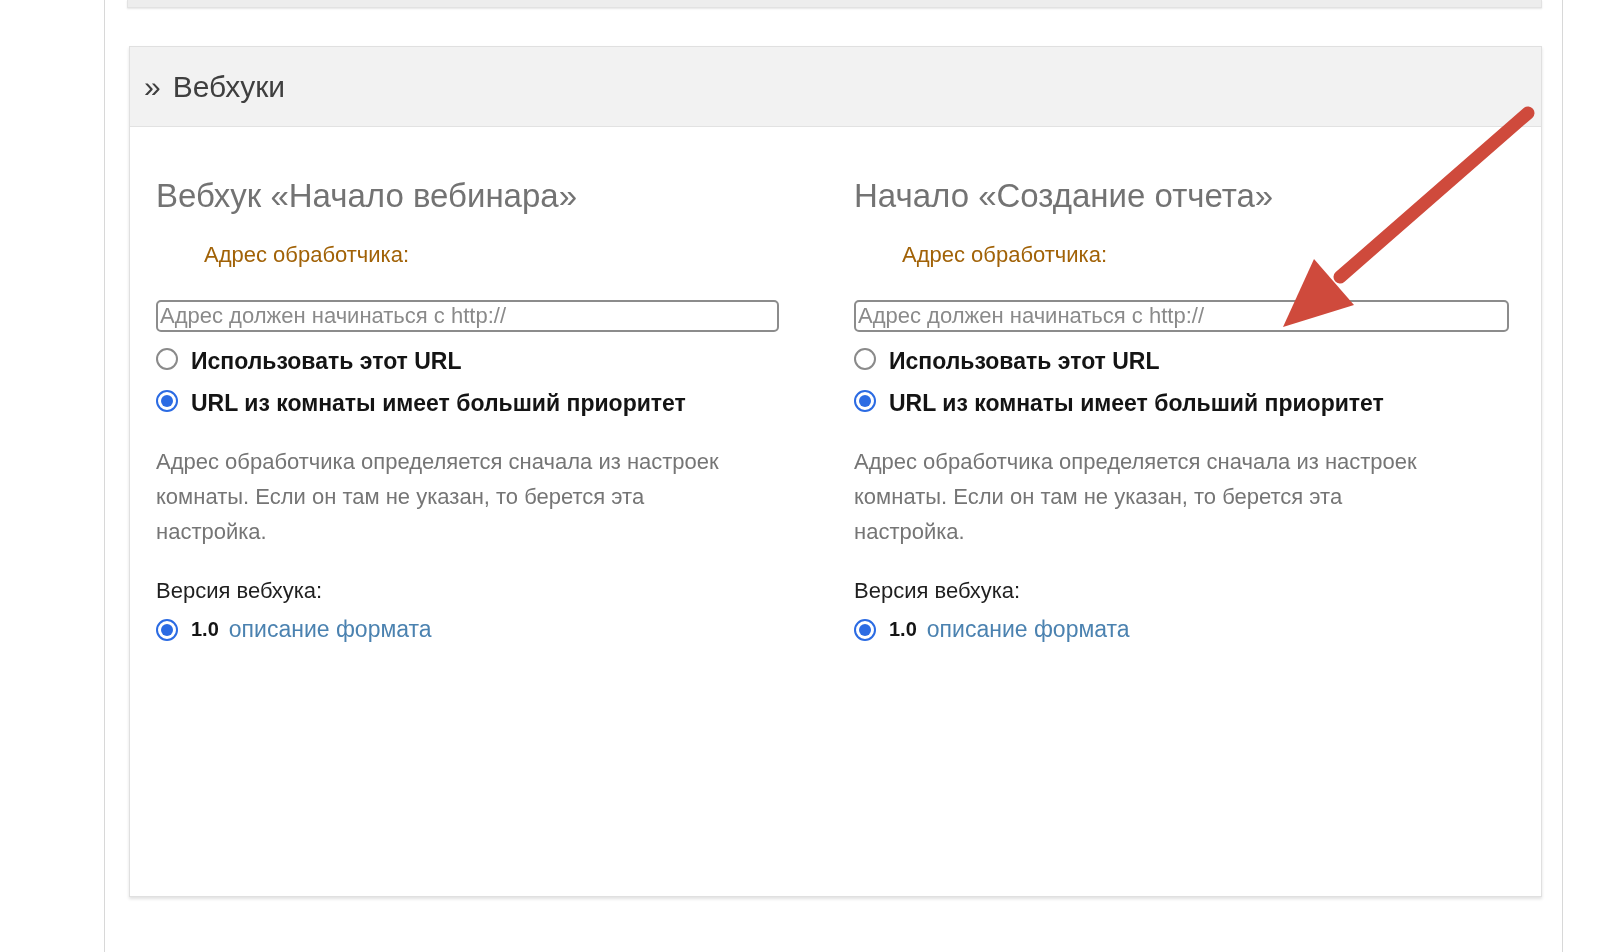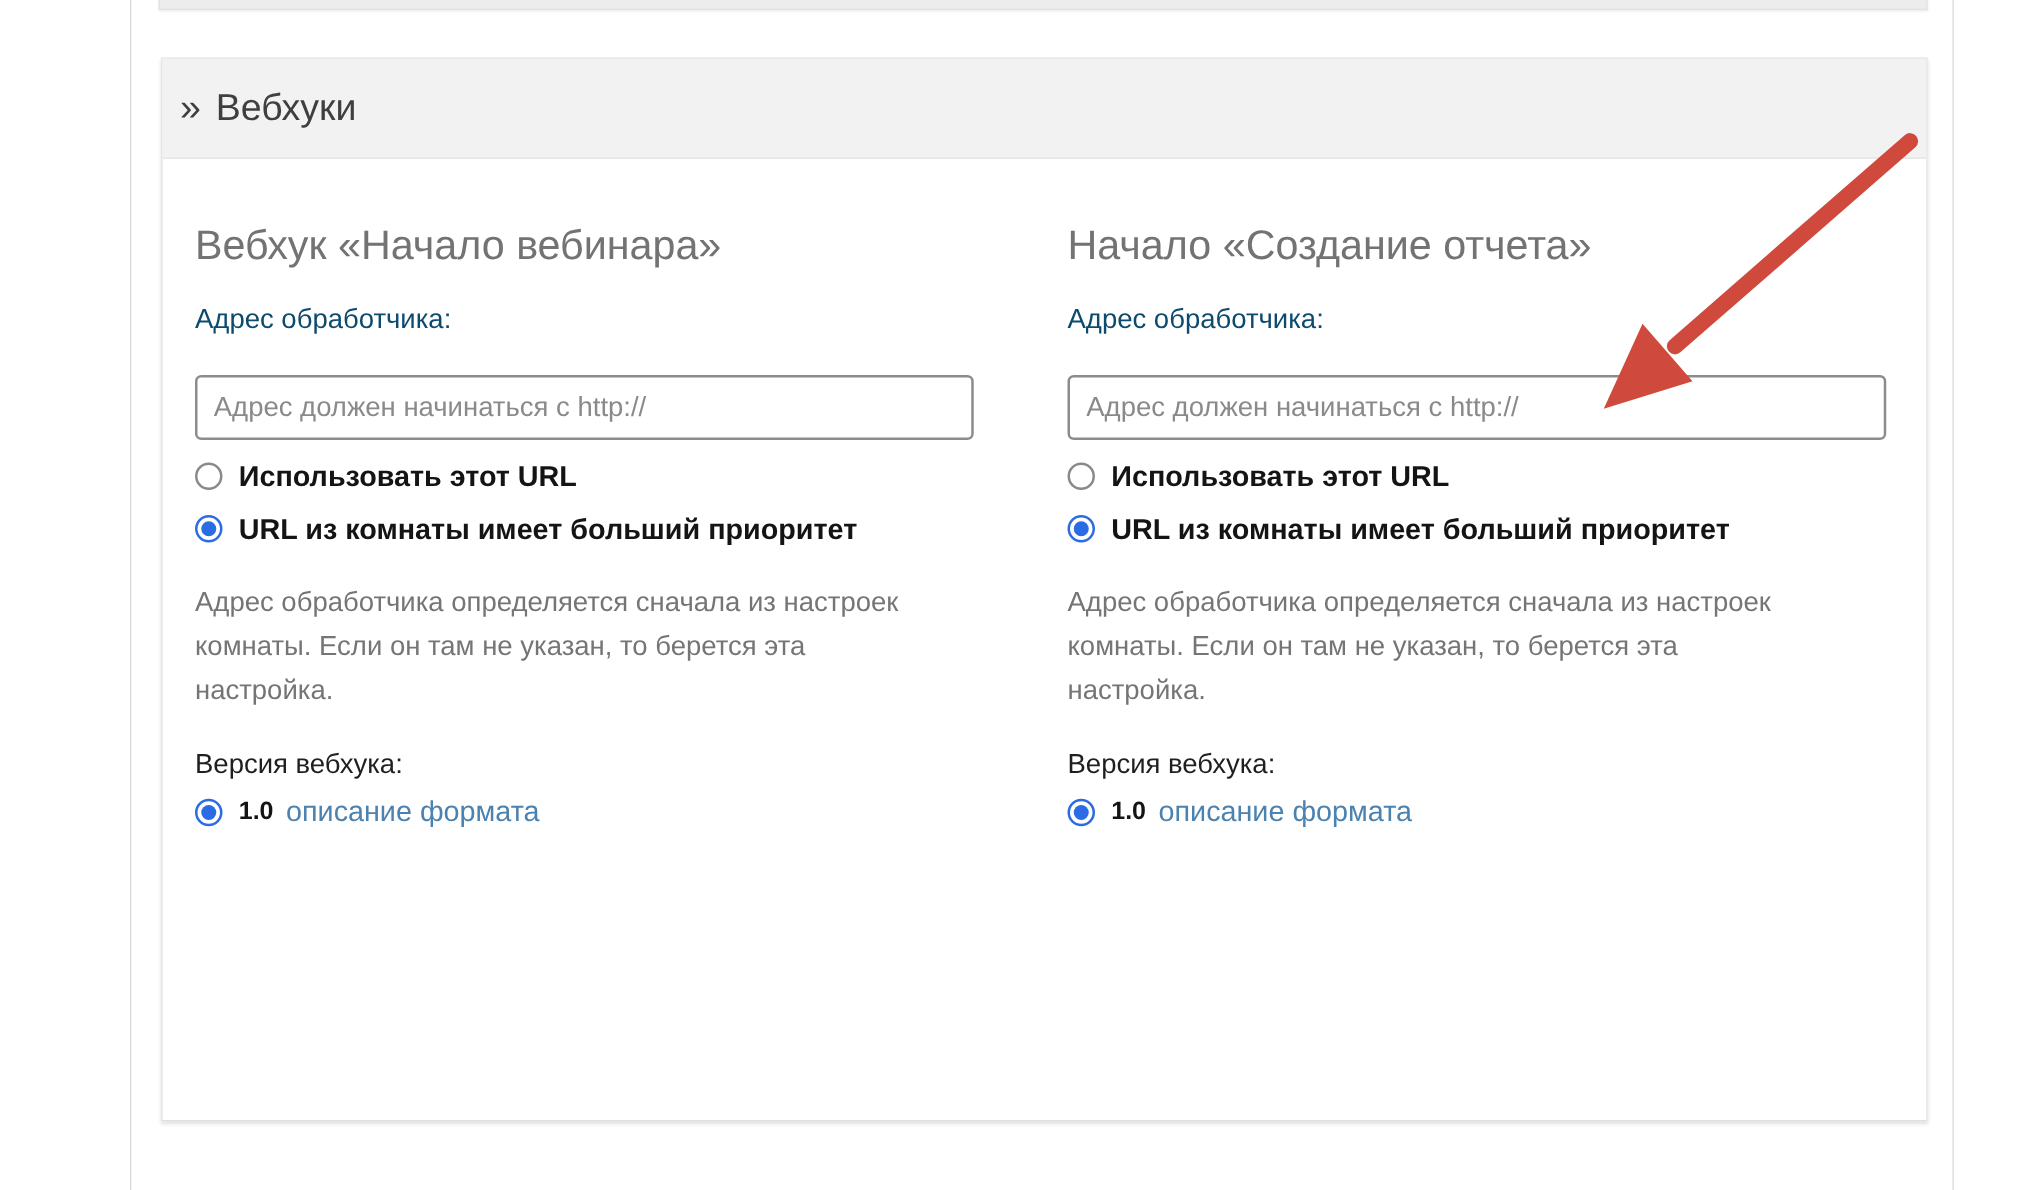--- a/index.html
+++ b/index.html
@@ -34,31 +34,31 @@
 
   .col { position:absolute; top:80px; }
   .col-left  { left:26px;  width:623px; }
   .col-right { left:724px; width:655px; }
 
   .col-title {
     margin-top:47px; font-size:33px; font-weight:normal;
     color:#737373; line-height:44px; white-space:nowrap;
   }
   .field-label {
-    margin-top:24px; font-size:22px; color:#0c4a6e; line-height:26px;
+    margin-top:24px; font-size:22px; color:#a16207; line-height:26px;margin-left:48px;
   }
   .addr-input {
-    display:block; margin-top:32px; width:100%; height:52px;
+    display:block; margin-top:32px; width:100%; height:32px;
     border:2px solid #8c8c8c; border-radius:5px; background:#ffffff;
     font-family:"Liberation Sans", sans-serif; font-size:22px; color:#333;
-    padding:0 13px; outline:none;
+    padding:0 2px; outline:none;
   }
   .addr-input::placeholder { color:#8a8a8a; opacity:1; }
 
-  .radio-row { display:flex; align-items:center; margin-top:16px; }
+  .radio-row { display:flex; margin-top:16px; }
   .radio-row + .radio-row { }
   .radio {
     flex:0 0 auto; width:22px; height:22px; border-radius:50%;
     border:2px solid #8a8a8a; background:#fff; margin-right:13px;
     position:relative; cursor:pointer;
   }
   .radio.checked { border-color:#2b6be3; }
   .radio .dot {
     position:absolute; left:50%; top:50%; transform:translate(-50%,-50%);
     width:12px; height:12px; border-radius:50%; background:transparent;

